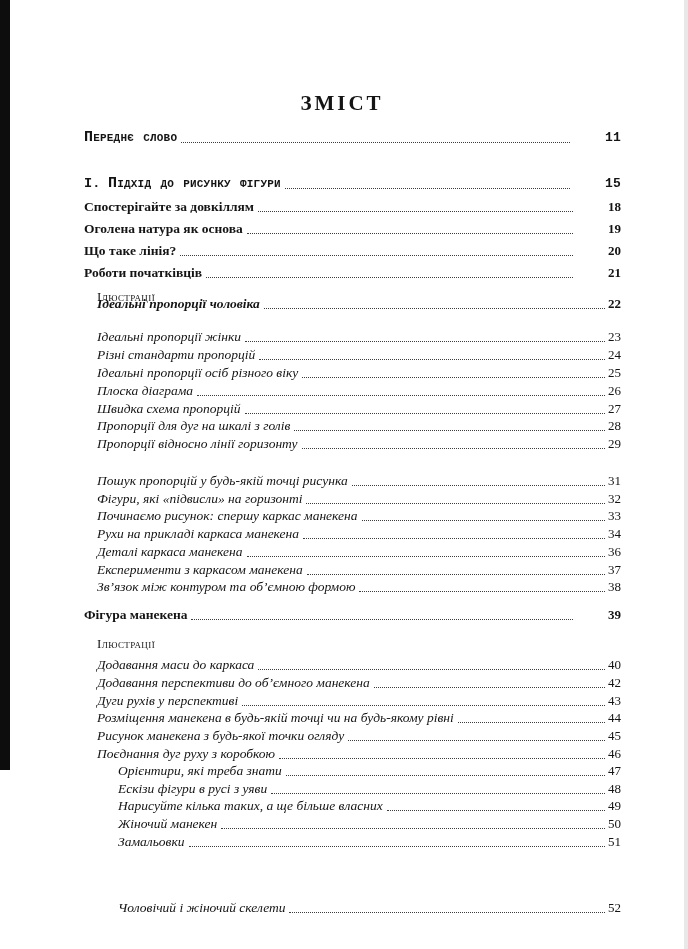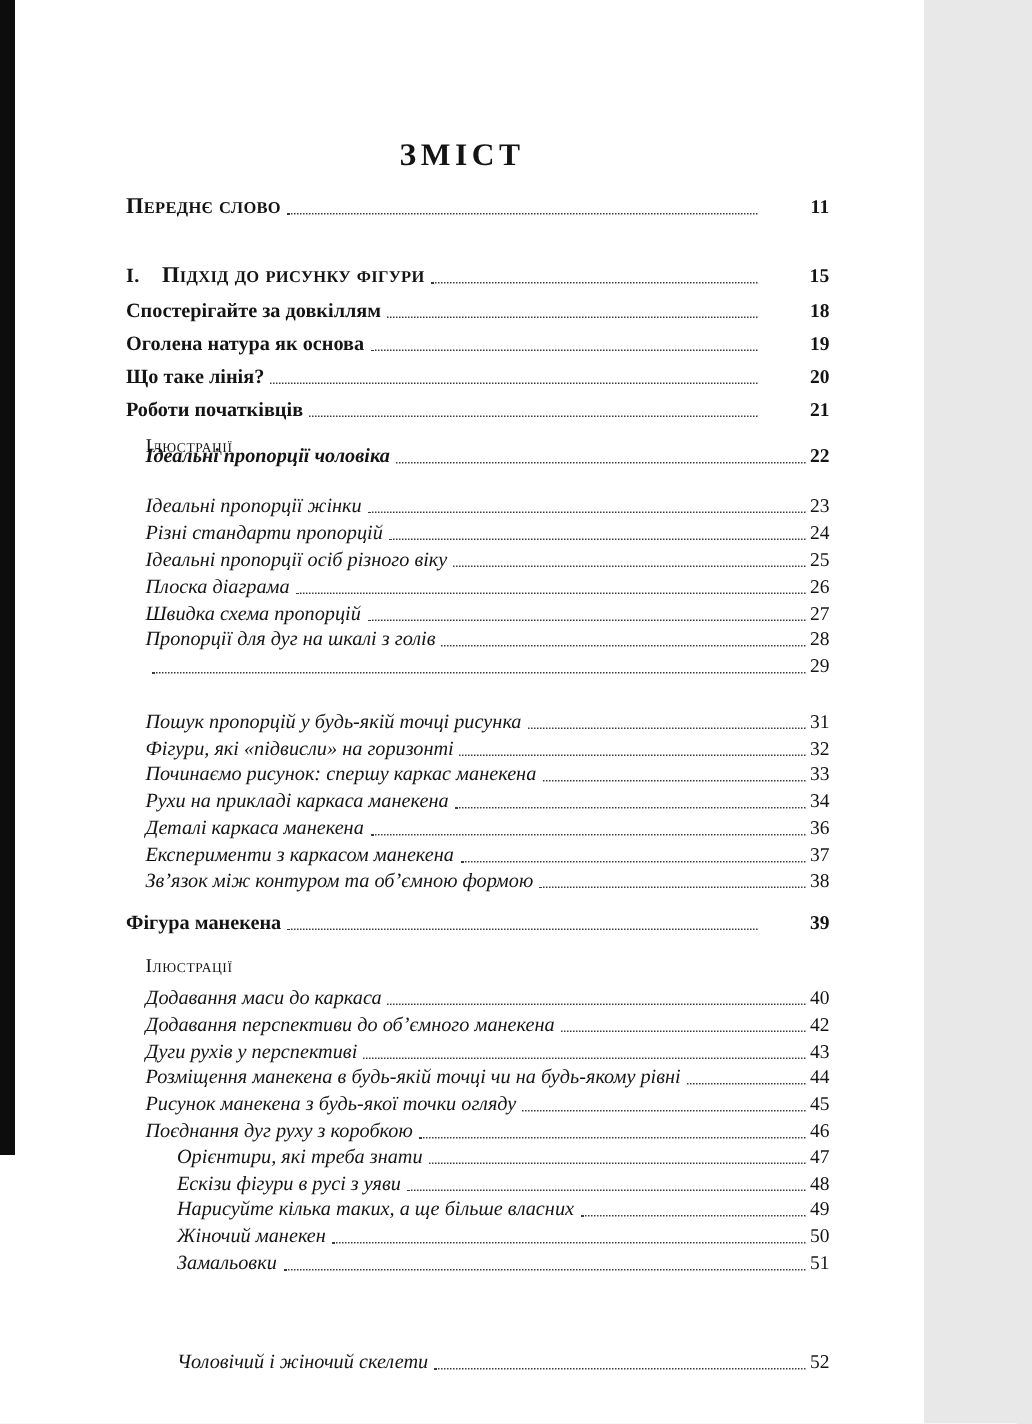--- a/index.html
+++ b/index.html
@@ -1,19 +1,19 @@
 <!DOCTYPE html>
 <html><head>
 <meta charset="utf-8">
 <style>
   html,body{margin:0;padding:0;}
   body{background:#e8e8e8;}
   .page{
     position:relative;
-    width:616px;height:949px;
+    width:684px;height:949px;
     background:#ffffff;
     overflow:hidden;
     font-family:"Liberation Serif","DejaVu Serif",serif;
     color:#141414;
   }
   .edge-bar{
     position:absolute;left:0;top:0;width:10px;height:770px;
     background:#0d0d0d;
   }
   .title{
@@ -31,20 +31,21 @@
     white-space:nowrap;
   }
   .indent0{left:84px;}
   .indent1{left:97px;}
   .indent2{left:118px;}
   .kind-front,.kind-part{
     font-weight:700;
     font-variant:small-caps;
     font-size:15px;
     letter-spacing:0.2px;
+    font-family:Liberation Mono, monospace;
   }
   .kind-part .num{
     font-variant:normal;
     display:inline-block;width:24px;
     font-size:13.5px;
   }
   .kind-topic{font-weight:700;font-size:13.5px;}
   .kind-illustrations-heading{
     font-variant:small-caps;
     font-weight:400;
@@ -160,20 +161,21 @@
     <span class="pg">27</span>
   </div>
       <div class="row kind-illustration indent1" style="top: 418px;">
 
     <span class="label">Пропорції для дуг на шкалі з голів</span>
     <span class="dots"></span>
     <span class="pg">28</span>
   </div>
       <div class="row kind-illustration indent1" style="top: 436px;">
 
+    <span class="label">Пропорції відносно лінії горизонту</span>
     <span class="dots"></span>
     <span class="pg">29</span>
   </div>
       <div class="row kind-illustration indent1" style="top: 473px;">
 
     <span class="label">Пошук пропорцій у будь-якій точці рисунка</span>
     <span class="dots"></span>
     <span class="pg">31</span>
   </div>
       <div class="row kind-illustration indent1" style="top: 491px;">

